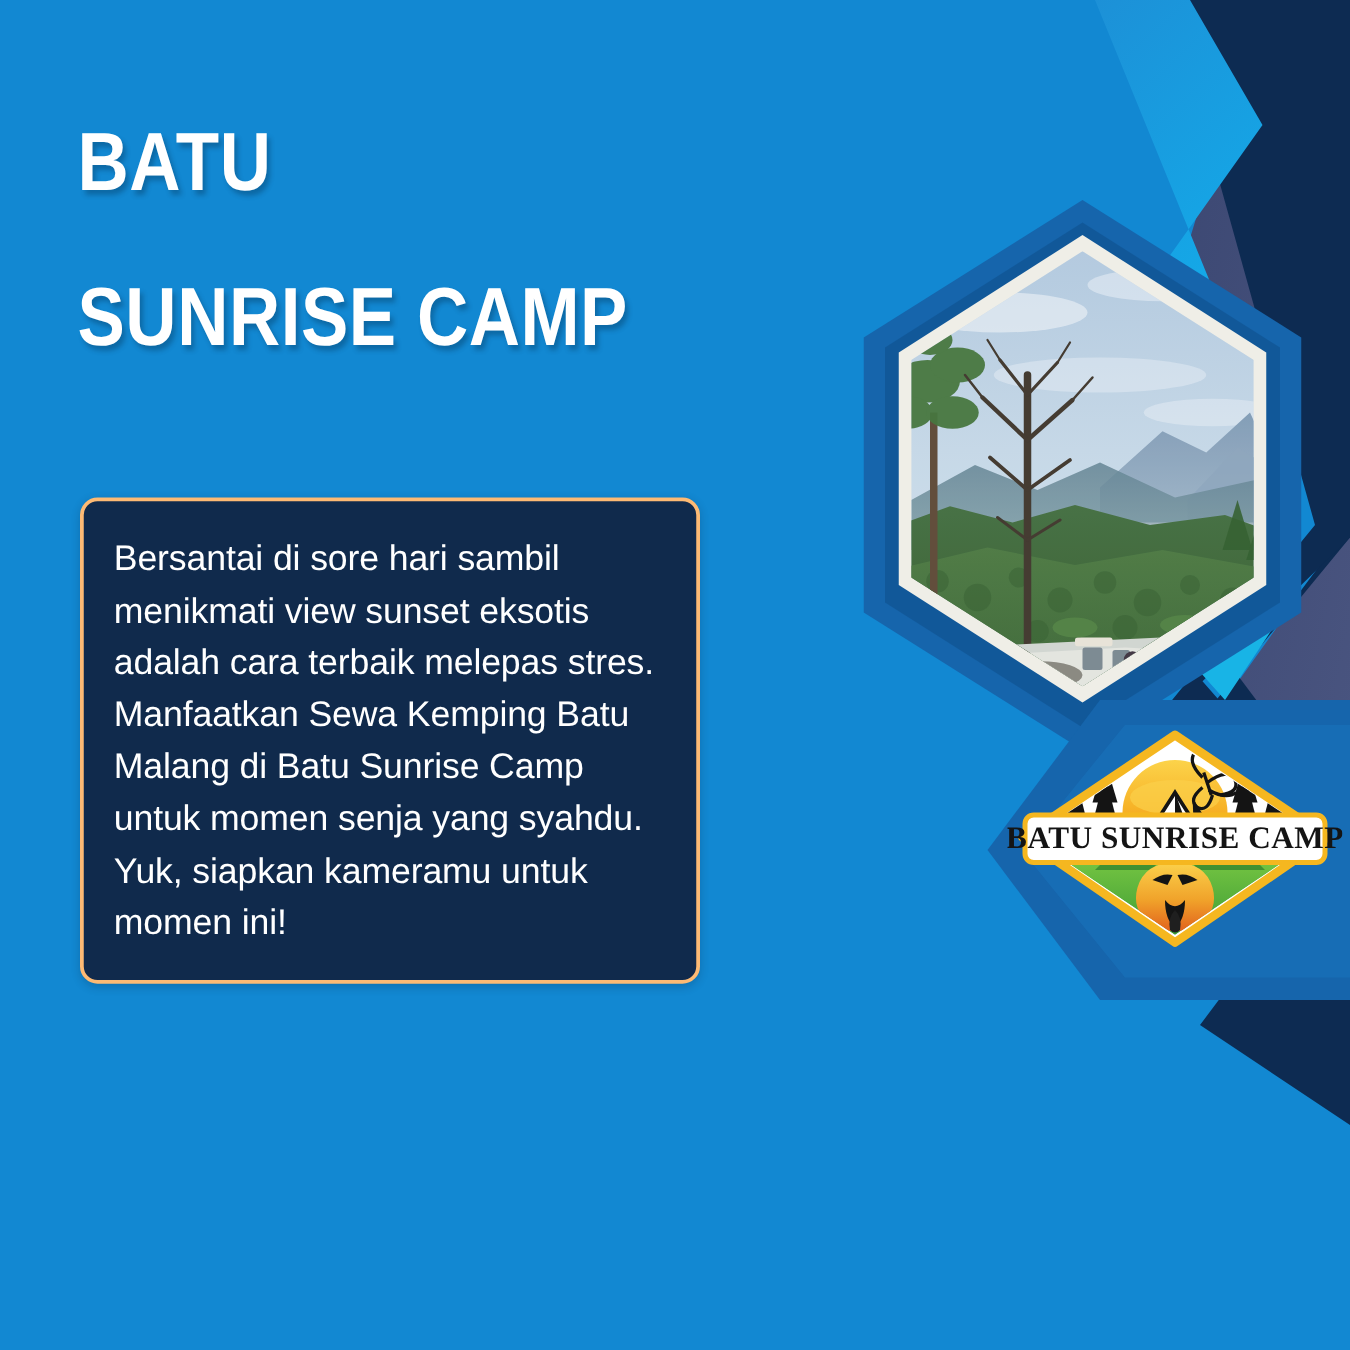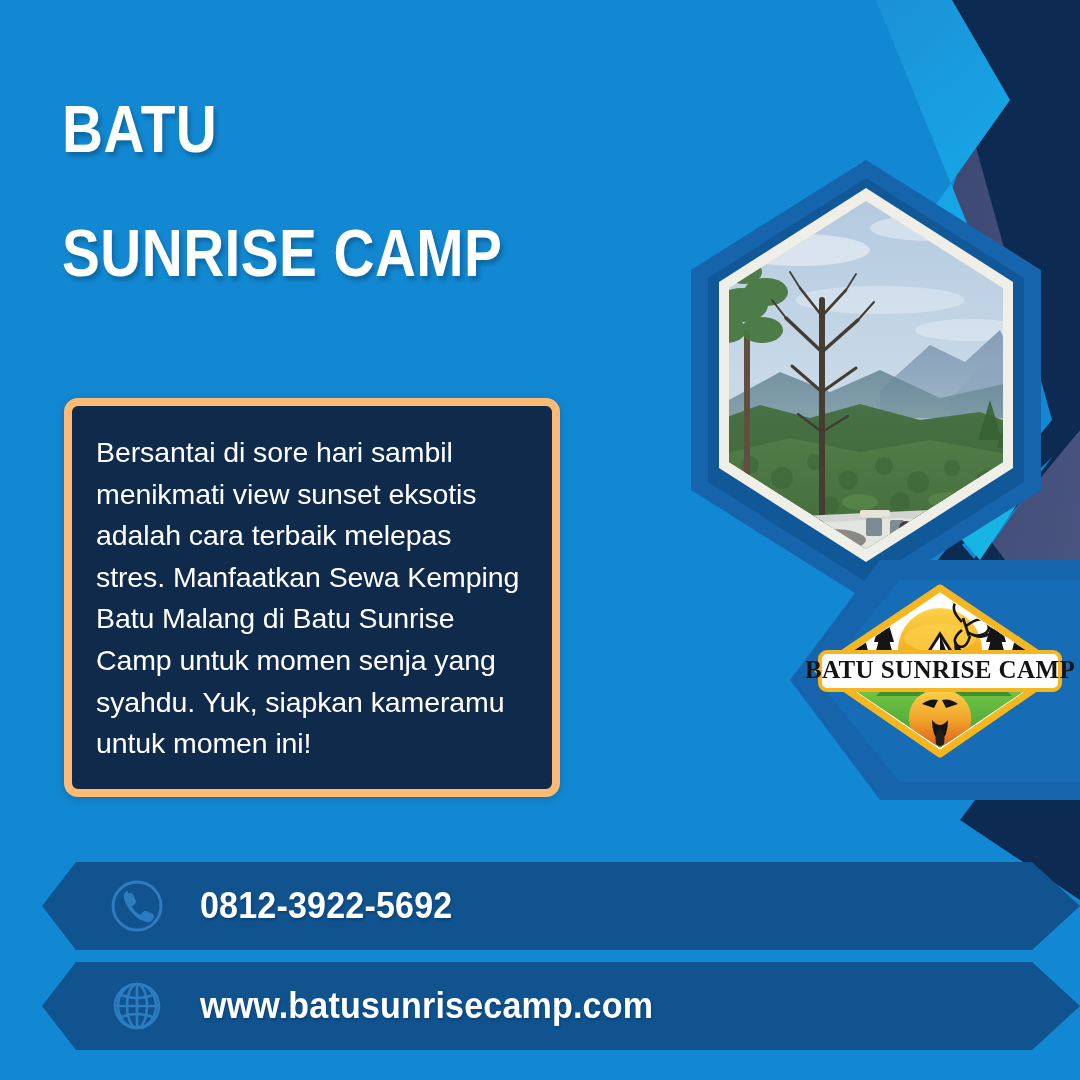--- a/index.html
+++ b/index.html
@@ -39,21 +39,21 @@
   }
   #title-line-2{margin-top:58px;}
 
   
   #bodybox{
     position:absolute;
     left:64px;top:398px;
     width:496px;
     box-sizing:border-box;
     background:#102a4c;
-    border:8px solid #fdba74;
+    border:3px solid #fdba74;
     border-radius:14px;
     padding:26px 24px 24px 24px;
     z-index:20;
     box-shadow:0 2px 8px rgba(0,20,40,0.20);
   }
   #bodytext{
     color:#ffffff;
     font-family:"Liberation Sans", sans-serif;
     font-size:28.5px;
     line-height:1.46;
@@ -348,49 +348,15 @@
         <path d="M134,150 q6,6 4,16 q-4,4 -8,0 q-2,-10 4,-16 Z" fill="#1f1f1f"></path>
       </g>
     </g>
 
     <g>
       <rect x="14" y="74" width="240" height="38" rx="7" fill="#ffffff" stroke="#f5b720" stroke-width="4"></rect>
       <text x="134" y="100" text-anchor="middle" font-family="'Liberation Serif', serif" font-weight="700" font-size="25" fill="#141414" letter-spacing="0.4">BATU SUNRISE CAMP</text>
     </g>
   </svg>
 
-  <div class="contact-bar" id="contact-phone">
-    <svg class="bar-bg" viewBox="0 0 1038 88" width="1038" height="88" preserveAspectRatio="none">
-      <polygon points="0,44 34,0 990,0 1038,44 990,88 34,88" fill="#10538f"></polygon>
-    </svg>
-    <div class="bar-inner">
-      <svg class="bar-icon" viewBox="0 0 54 54">
-        <circle cx="27" cy="27" r="24" fill="none" stroke="#2d7cc0" stroke-width="3"></circle>
-        <path d="M19.5,15.5 c2.2,-1.1 4.2,-0.3 5,1.6 l2.2,5.2 c0.7,1.7 0.1,3.1 -1.3,4.1 l-1.8,1.3
-                 c-0.5,0.4 -0.6,0.9 -0.3,1.5 c1.6,3.2 4.2,5.8 7.4,7.4 c0.6,0.3 1.1,0.2 1.5,-0.3
-                 l1.3,-1.8 c1,-1.4 2.4,-2 4.1,-1.3 l5.2,2.2 c1.9,0.8 2.7,2.8 1.6,5
-                 c-1.2,2.4 -3.6,3.9 -6.3,3.6 C28.6,42.9 16.1,30.4 14.9,19.1 c-0.3,-2.7 1.2,-5.1 3.6,-6.3 Z" fill="#2d7cc0" transform="translate(-1,-1) scale(1.0)"></path>
-      </svg>
-      <span class="bar-text">0812-3922-5692</span>
-    </div>
-  </div>
-
-  <div class="contact-bar" id="contact-web">
-    <svg class="bar-bg" viewBox="0 0 1038 88" width="1038" height="88" preserveAspectRatio="none">
-      <polygon points="0,44 34,0 990,0 1038,44 990,88 34,88" fill="#10538f"></polygon>
-    </svg>
-    <div class="bar-inner">
-      <svg class="bar-icon" viewBox="0 0 54 54">
-        <g fill="none" stroke="#2d7cc0" stroke-width="2.6">
-          <circle cx="27" cy="27" r="22"></circle>
-          <ellipse cx="27" cy="27" rx="10" ry="22"></ellipse>
-          <ellipse cx="27" cy="27" rx="19" ry="22"></ellipse>
-          <line x1="5" y1="27" x2="49" y2="27"></line>
-          <path d="M9,15 q18,8 36,0"></path>
-          <path d="M9,39 q18,-8 36,0"></path>
-          <line x1="27" y1="5" x2="27" y2="49"></line>
-        </g>
-      </svg>
-      <span class="bar-text">www.batusunrisecamp.com</span>
-    </div>
-  </div>
+
 
 </div>
 
 </body></html>

